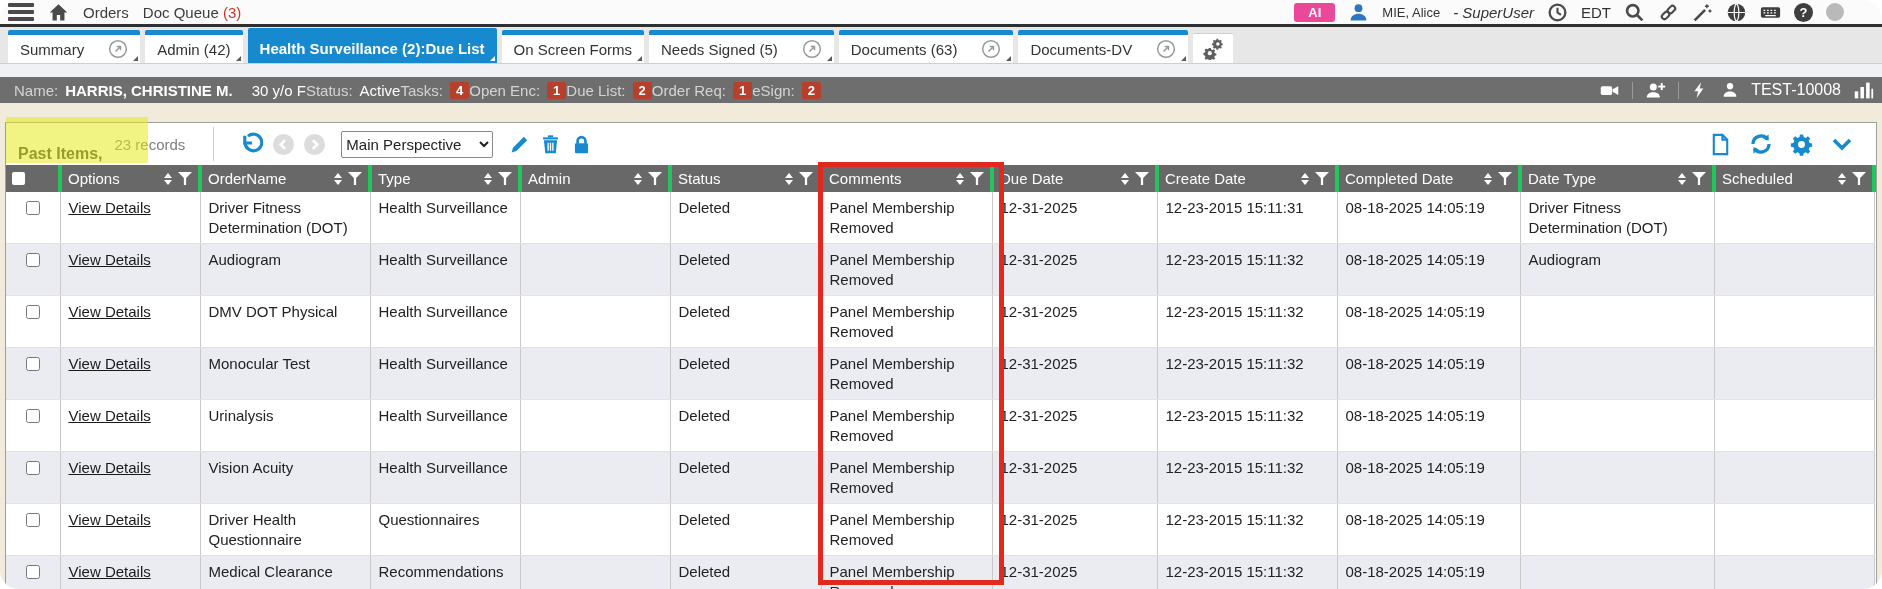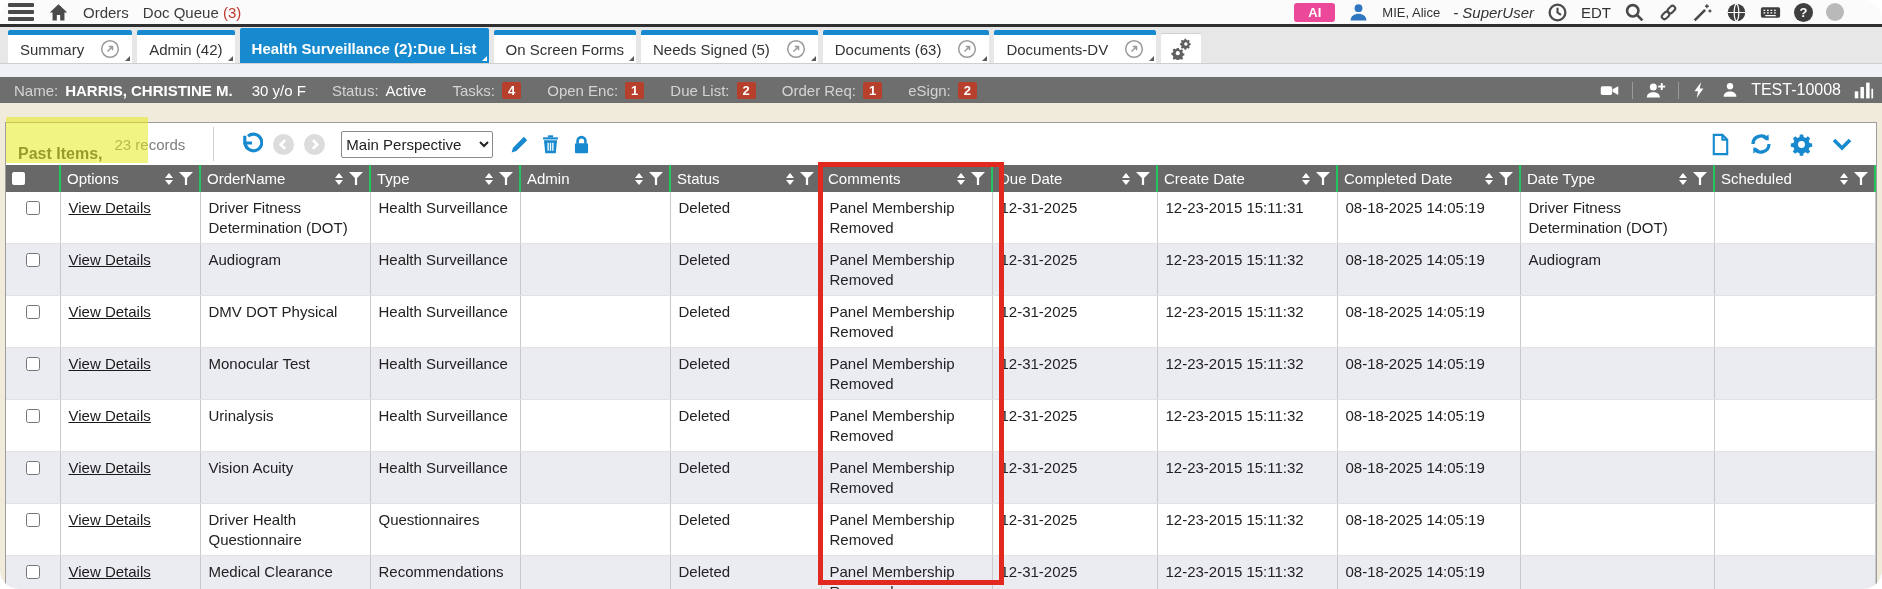--- a/index.html
+++ b/index.html
@@ -21,35 +21,35 @@
   .user-name { font-size:13px; color:#333; }
   .user-role { font-size:15px; color:#333; font-style:italic; }
   .tz { font-size:15px; color:#333; }
   .help-circle { width:19px; height:19px; border-radius:50%; background:#3f3f3f; color:#fff;
                  font-size:13px; font-weight:bold; display:flex; align-items:center; justify-content:center; }
   .status-dot { width:18px; height:18px; border-radius:50%; background:#b9b9b9; }
 
   
   .tabbar { height:37px; background:#e7e7e7; display:flex; align-items:flex-end; gap:5px; padding:0 0 0 8px; border-bottom:1px solid #cfcfcf; }
   .tab { position:relative; background:#fff; border-top:5px solid #1789ce; border-radius:2px 2px 0 0;
-         height:33px; display:flex; align-items:center; gap:16px; padding:0 12px; font-size:15px; color:#333;
+         height:33px; display:flex; align-items:center; gap:24px; padding:0 12px; font-size:15px; color:#333;
          cursor:pointer; white-space:nowrap; }
   .tab::after { content:""; position:absolute; right:2px; bottom:2px;
                 border-left:5px solid transparent; border-bottom:5px solid #5a5a5a; }
   .tab.active { background:#1789ce; border-top-color:#1789ce; color:#fff; font-weight:bold; height:35px; }
   .tab.active::after { border-bottom-color:#fff; }
   .tab.gear-tab { border-top:1px solid #d0d0d0; height:30px; padding:0 9px; }
   .tab.gear-tab::after { display:none; }
   .ext { width:20px; height:20px; display:block; }
 
   
   .gapband { height:13px; background:#f0f1f5; }
   .patientbar { height:26px; background:#6e6e6e; display:flex; align-items:center;
                 justify-content:space-between; padding:0 8px 0 14px; font-size:15px; }
-  .pb-left { display:flex; align-items:center; gap:26px; }
+  .pb-left { display:flex; align-items:center; }
   .pb-group { display:flex; align-items:center; gap:7px; white-space:nowrap; }
   .pb-label { color:#d4d4d4; }
   .pb-value { color:#fff; }
   .pb-name { color:#fff; font-weight:bold; }
   .badge { background:#b6402c; color:#fff; font-weight:bold; font-size:13px; padding:1px 6px; border-radius:2px; }
   .pb-right { display:flex; align-items:center; gap:12px; }
   .pb-div { width:1px; height:17px; background:#9a9a9a; }
   .pb-id { color:#fff; font-size:16px; }
 
   
@@ -63,21 +63,21 @@
   .tl-div { width:1px; height:34px; background:#cfcfcf; margin:0 14px 0 18px; }
   .tbtn { background:none; border:none; padding:0; cursor:pointer; display:flex; align-items:center; }
   .circ { width:21px; height:21px; border-radius:50%; background:#dcdcdc; display:flex; align-items:center; justify-content:center; }
   .persp { height:27px; font-size:15px; font-family:"Liberation Sans",sans-serif; color:#222;
            border:1px solid #8a8a8a; border-radius:2px; background:#fff; min-width:152px; margin:0 6px; }
   .tl-right { margin-left:auto; display:flex; align-items:center; gap:17px; padding-right:10px; }
 
   
   table { border-collapse:collapse; table-layout:fixed; width:100%; }
   thead th { background:#686868; color:#fff; font-size:15px; font-weight:normal; text-align:left;
-             height:27px; padding:0 6px; border-right:2px solid #22c55e; cursor:pointer; }
+             height:27px; padding:0 6px; border-right:4px solid #22c55e; cursor:pointer; }
   .th-flex { display:flex; align-items:center; justify-content:space-between; gap:4px; }
   .th-icons { display:flex; align-items:center; gap:6px; }
   .sort { display:inline-flex; flex-direction:column; gap:2px; }
   .sort i { display:block; width:0; height:0; border-left:4px solid transparent; border-right:4px solid transparent; }
   .sort .up { border-bottom:5px solid #fff; }
   .sort .dn { border-top:5px solid #fff; }
   .funnel { width:14px; height:13px; background:#fff;
             clip-path:polygon(0 0,100% 0,58% 46%,58% 100%,42% 100%,42% 46%); }
   .hd-cb { width:13px; height:13px; background:#fff; border-radius:2px; }
   tbody td { font-size:15px; color:#222; vertical-align:top; padding:6px 8px; height:48px;

